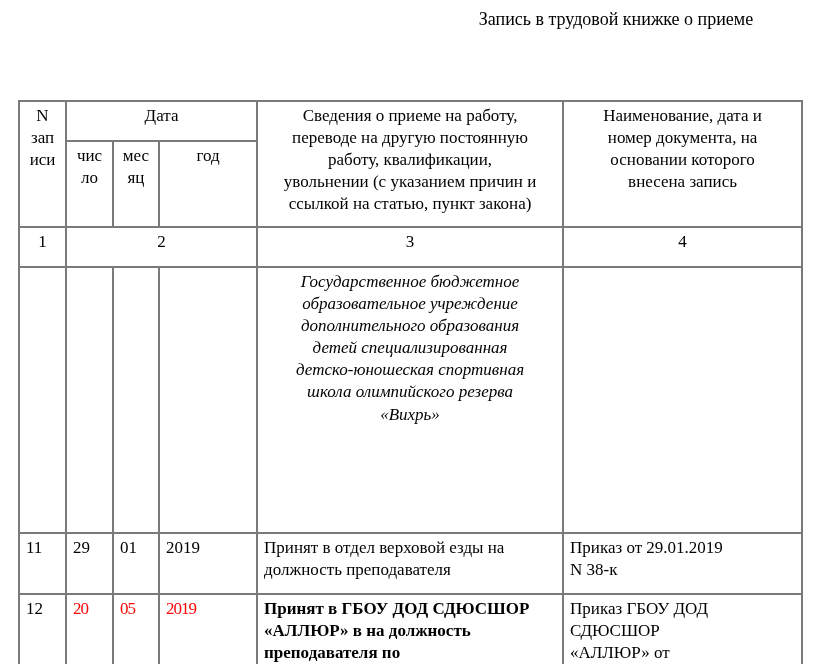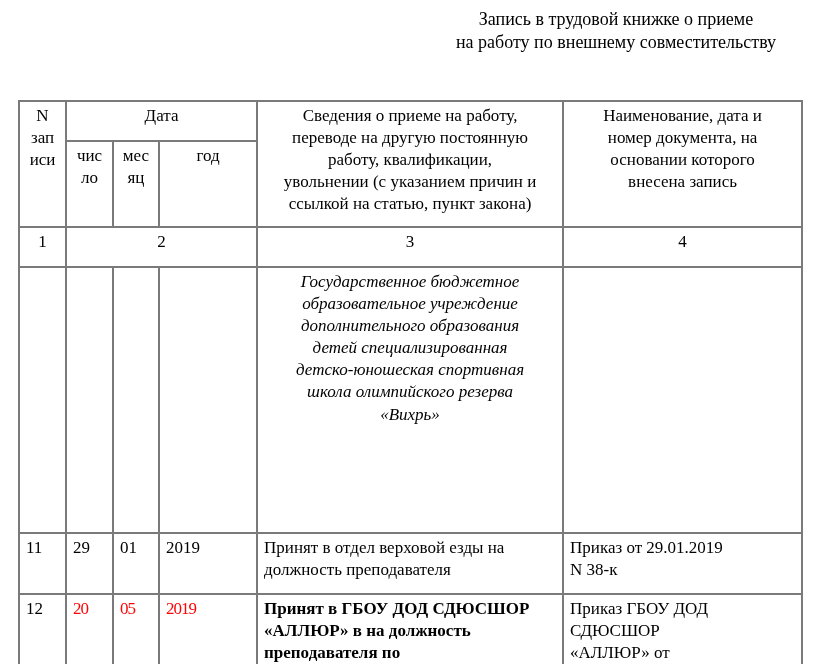--- a/index.html
+++ b/index.html
@@ -69,21 +69,20 @@
     line-height: 1.0;
     padding: 5px 0 0 5px;
     letter-spacing: -1px;
   }
 </style>
 </head>
 <body>
 
 <div class="doc-title">
   <div>Запись в трудовой книжке о приеме</div>
-  <div>на работу по внешнему совместительству</div>
 </div>
 
 <table class="record-table">
   <colgroup>
     <col style="width:47px">
       <col style="width:47px">
       <col style="width:46px">
     <col style="width:98px">
       <col style="width:306px">
       <col style="width:239px">

